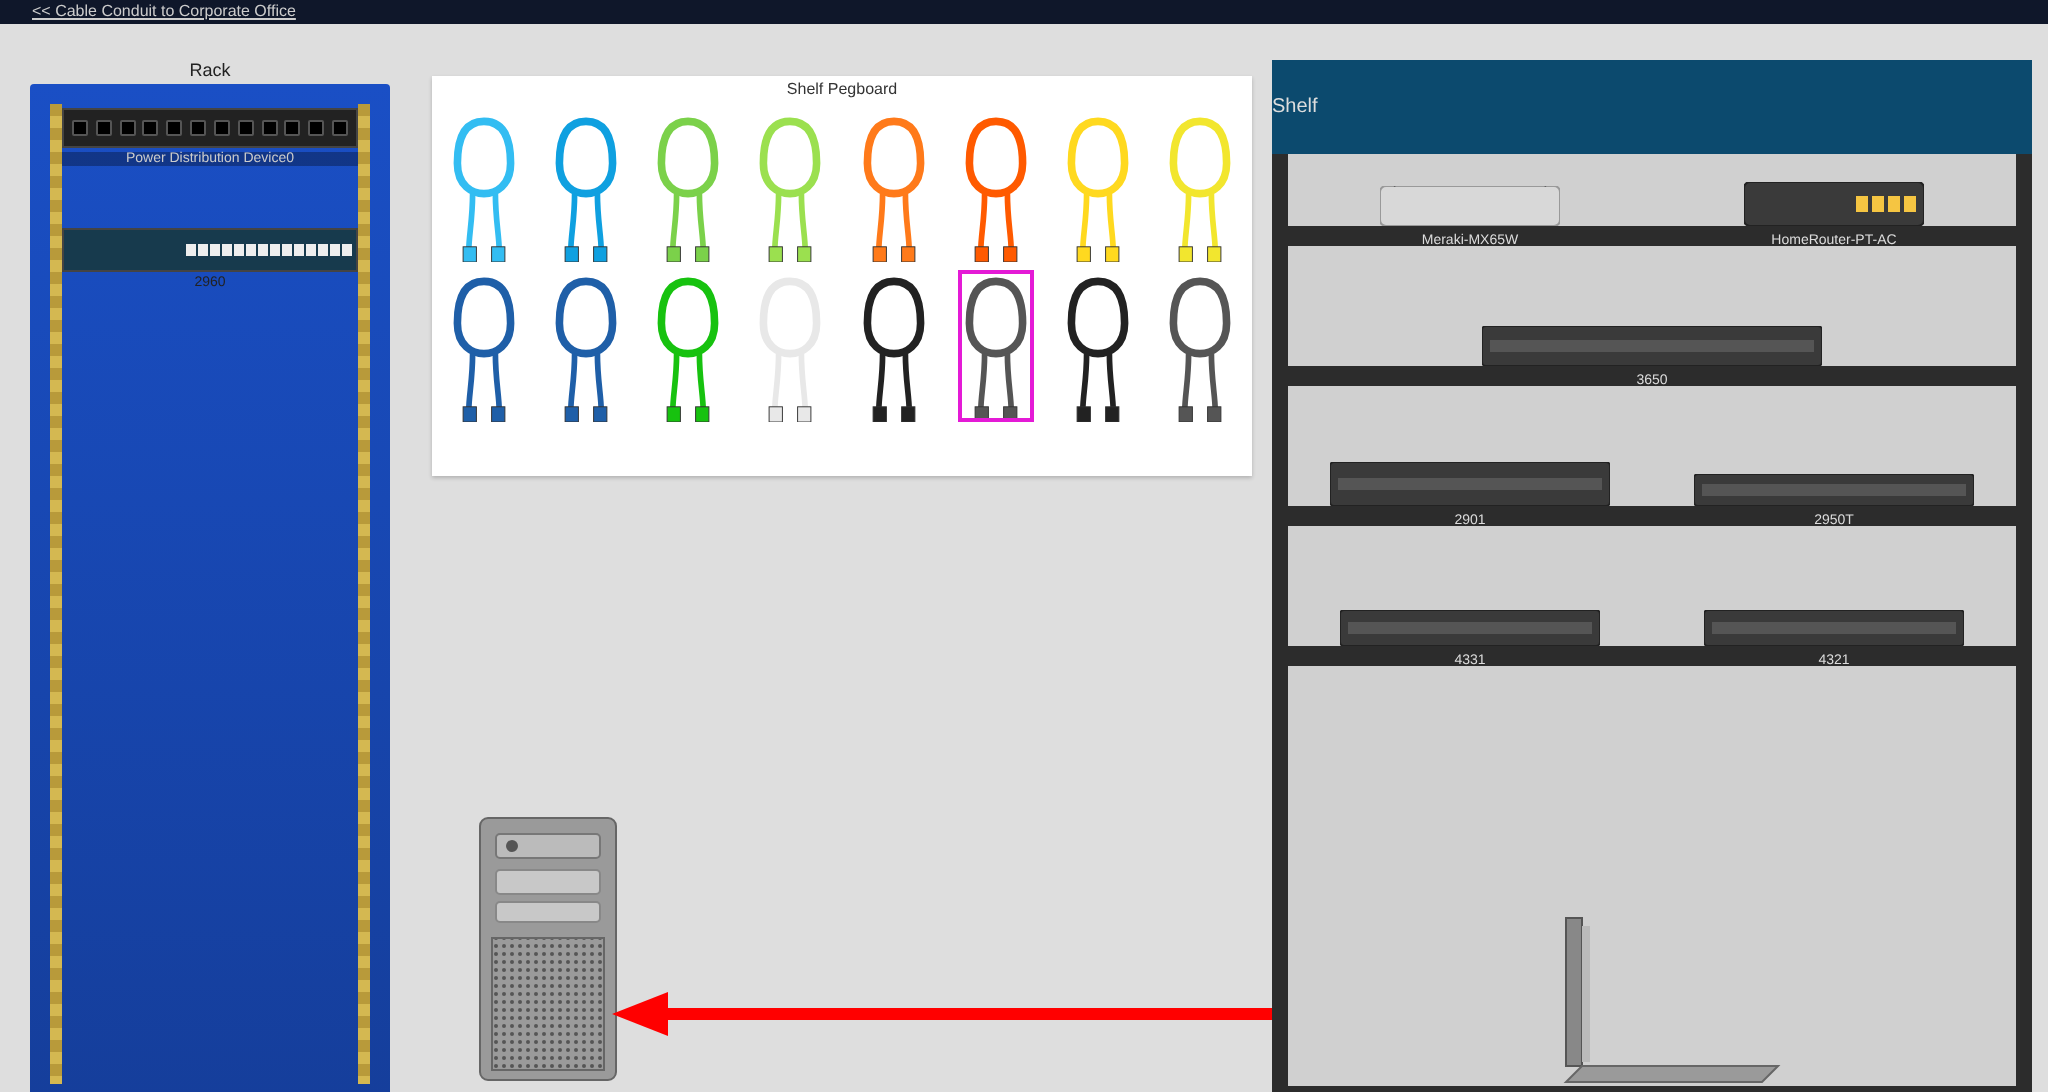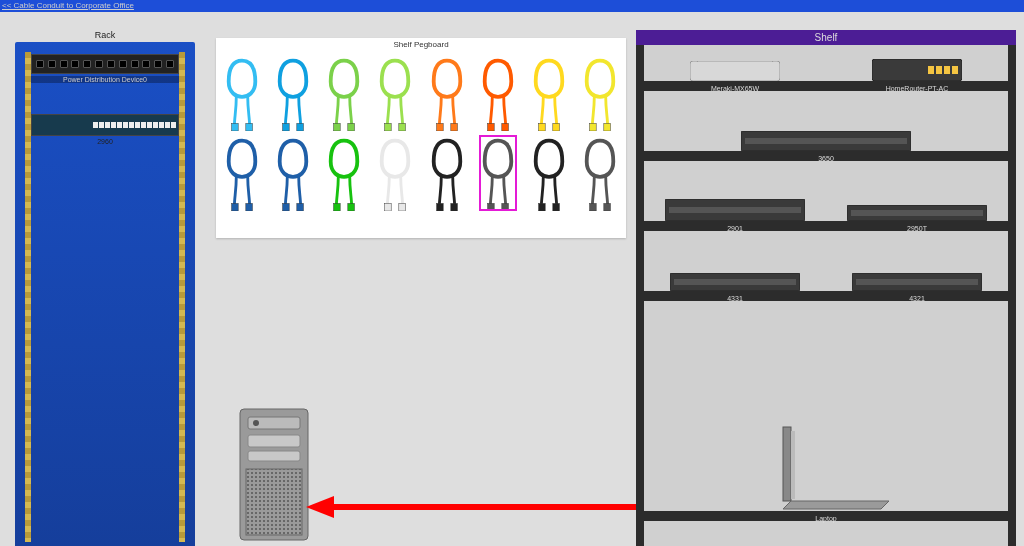--- a/index.html
+++ b/index.html
@@ -1,17 +1,17 @@
 <!DOCTYPE html>
 <html><head>
 <meta charset="utf-8">
 <style>
 * { box-sizing: border-box; margin: 0; padding: 0; }
 body { width: 1024px; height: 546px; background: #d0d0d0; font-family: Arial, sans-serif; font-size: 9px; color: #000; overflow: hidden; }
-.topbar { position: absolute; top: 0; left: 0; width: 100%; height: 12px; background: #1d4ed8; color: #ccc; padding: 1px 2px; font-size: 8px; }
+.topbar { position: absolute; top: 0; left: 0; width: 100%; height: 12px; background: #0f172a; color: #ccc; padding: 1px 16px; font-size: 8px; }
 .topbar span { text-decoration: underline; cursor: pointer; }
 .workspace { position: absolute; top: 12px; left: 0; width: 100%; height: 534px; background: #dedede; }
 
 .rack-area { position: absolute; left: 15px; top: 18px; width: 180px; }
 .rack-title { width: 100%; text-align: center; font-size: 9px; color: #222; margin-bottom: 2px; }
 .rack { position: relative; width: 180px; height: 510px; background: linear-gradient(#1a4fc5,#153e9b); border-radius: 2px; }
 .rack-rail-l { position: absolute; top: 10px; left: 10px; width: 6px; height: 490px; background: repeating-linear-gradient(#b89a3a 0 6px,#d4b851 6px 12px); }
 .rack-rail-r { position: absolute; top: 10px; right: 10px; width: 6px; height: 490px; background: repeating-linear-gradient(#b89a3a 0 6px,#d4b851 6px 12px); }
 .rack-device { position: absolute; left: 16px; width: 148px; background: #222; border: 1px solid #444; font-size: 7px; color: #bbb; text-align: center; }
 .patch-panel { top: 12px; height: 20px; display:flex; justify-content:space-around; align-items:center; padding:2px; }
@@ -27,21 +27,21 @@
 .peg-row { display:flex; justify-content:space-around; margin-top:4px; }
 .cable { width:38px; height:76px; display:flex; flex-direction:column; align-items:center; cursor:grab; }
 .cable svg { width:100%; height:100%; }
 .cable.selected { outline:2px solid #e41ad6; outline-offset:-2px; }
 
 .pc-tower { position:absolute; left:238px; top:395px; width:72px; height:135px; cursor:grab; }
 
 .arrow-overlay { position:absolute; left:306px; top:480px; width:430px; height:30px; pointer-events:none; }
 
 .shelf-area { position:absolute; left:636px; top:18px; width:380px; height:520px; }
-.shelf-title { text-align:center; font-size:10px; color:#ddd; background:#4c1d95; padding:2px 0; }
+.shelf-title { text-align:left; font-size:10px; color:#ddd; background:#0c4a6e; padding:18px 0; }
 .shelf-frame { position:relative; width:100%; height:510px; background:#d0d0d0; border-left:8px solid #2c2c2c; border-right:8px solid #2c2c2c; }
 .shelf-row { position:absolute; left:0; width:100%; border-bottom:10px solid #2c2c2c; display:flex; justify-content:space-around; align-items:flex-end; }
 .device { display:flex; flex-direction:column; align-items:center; font-size:7px; color:#222; cursor:grab; }
 .dev-label { margin-top:2px; font-size:7px; color:#ddd; position:relative; bottom:-11px; }
 .shelf-row .device .dev-label { position:absolute; bottom:-11px; white-space:nowrap; }
 </style>
 </head>
 <body>
 
 <div class="topbar">

